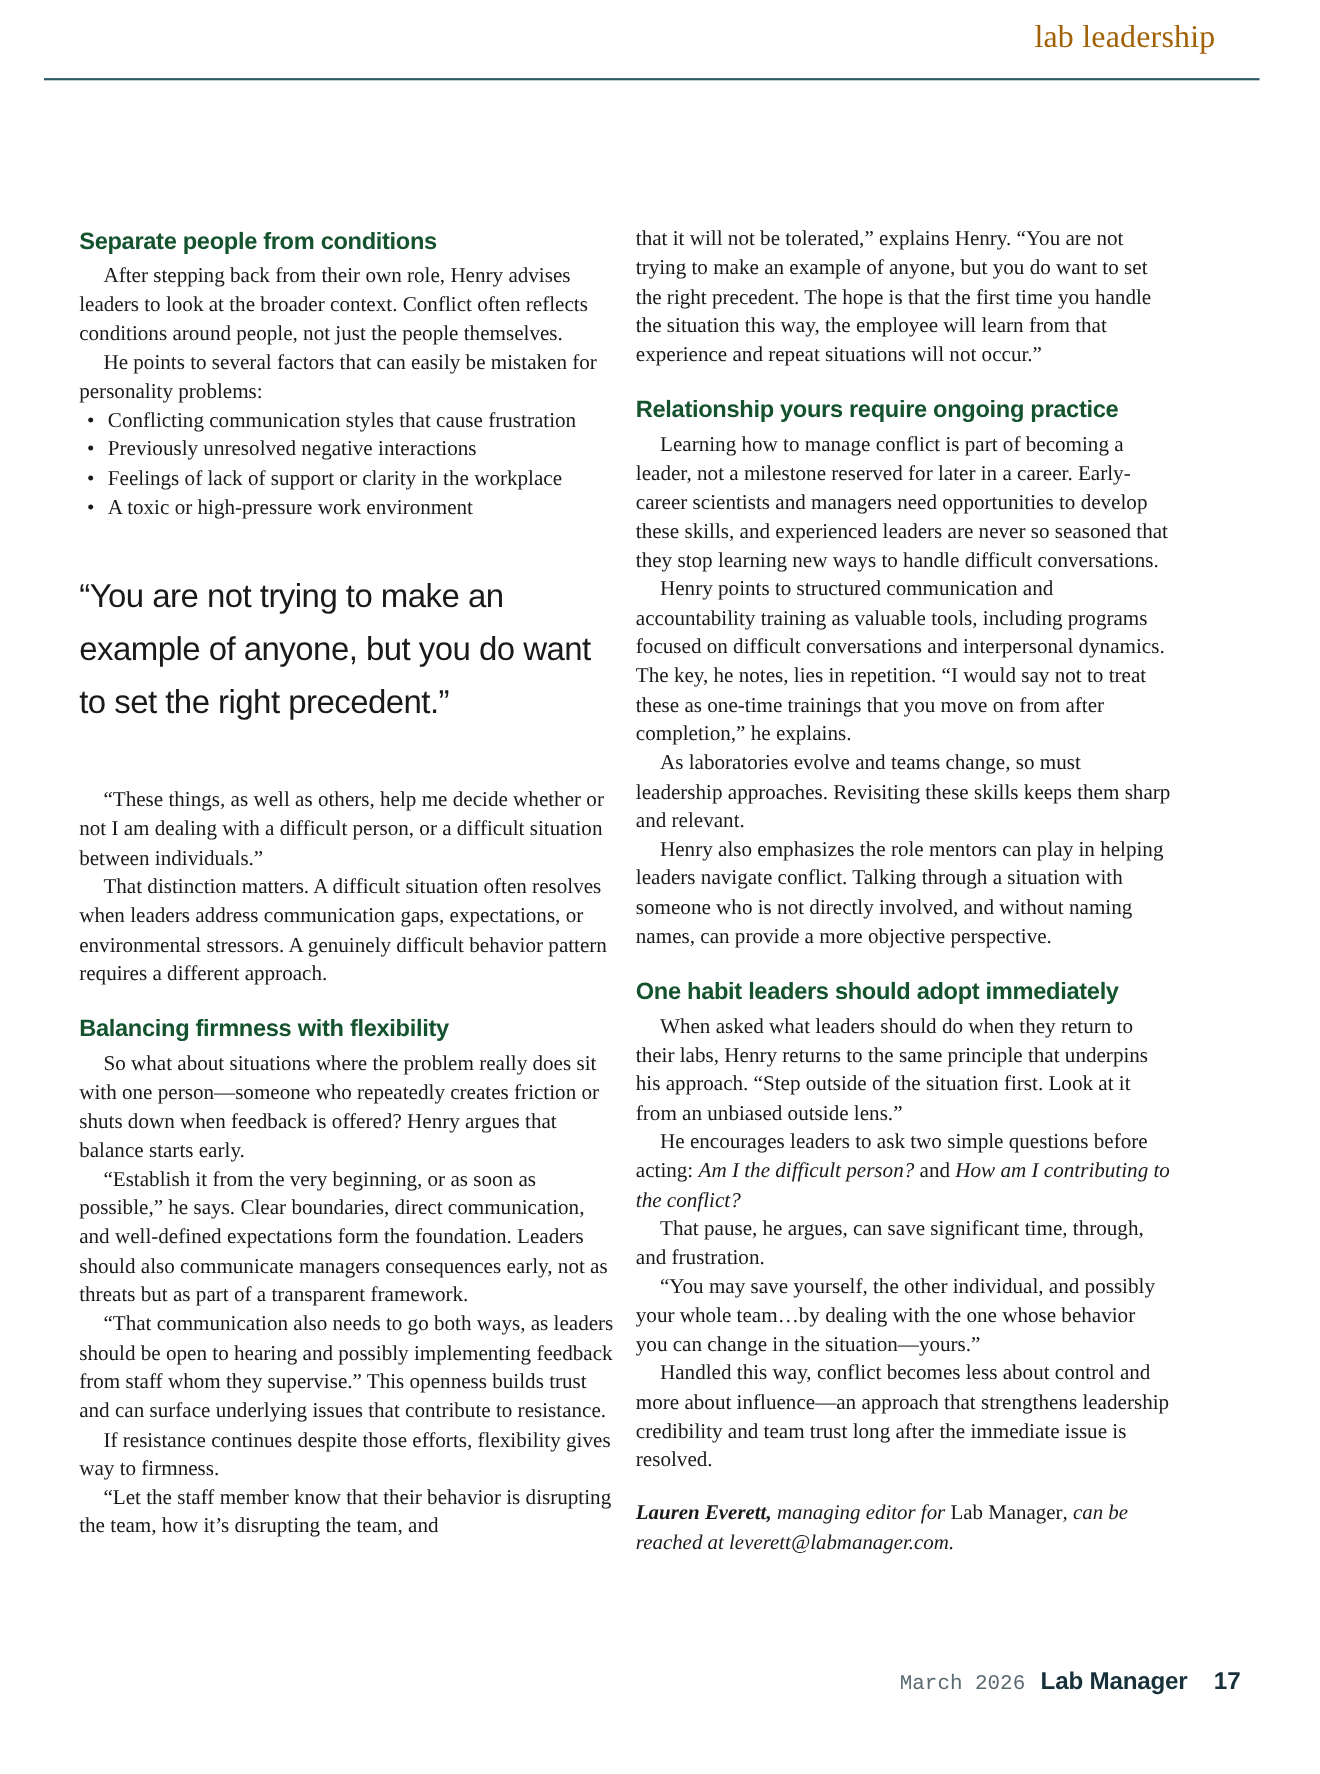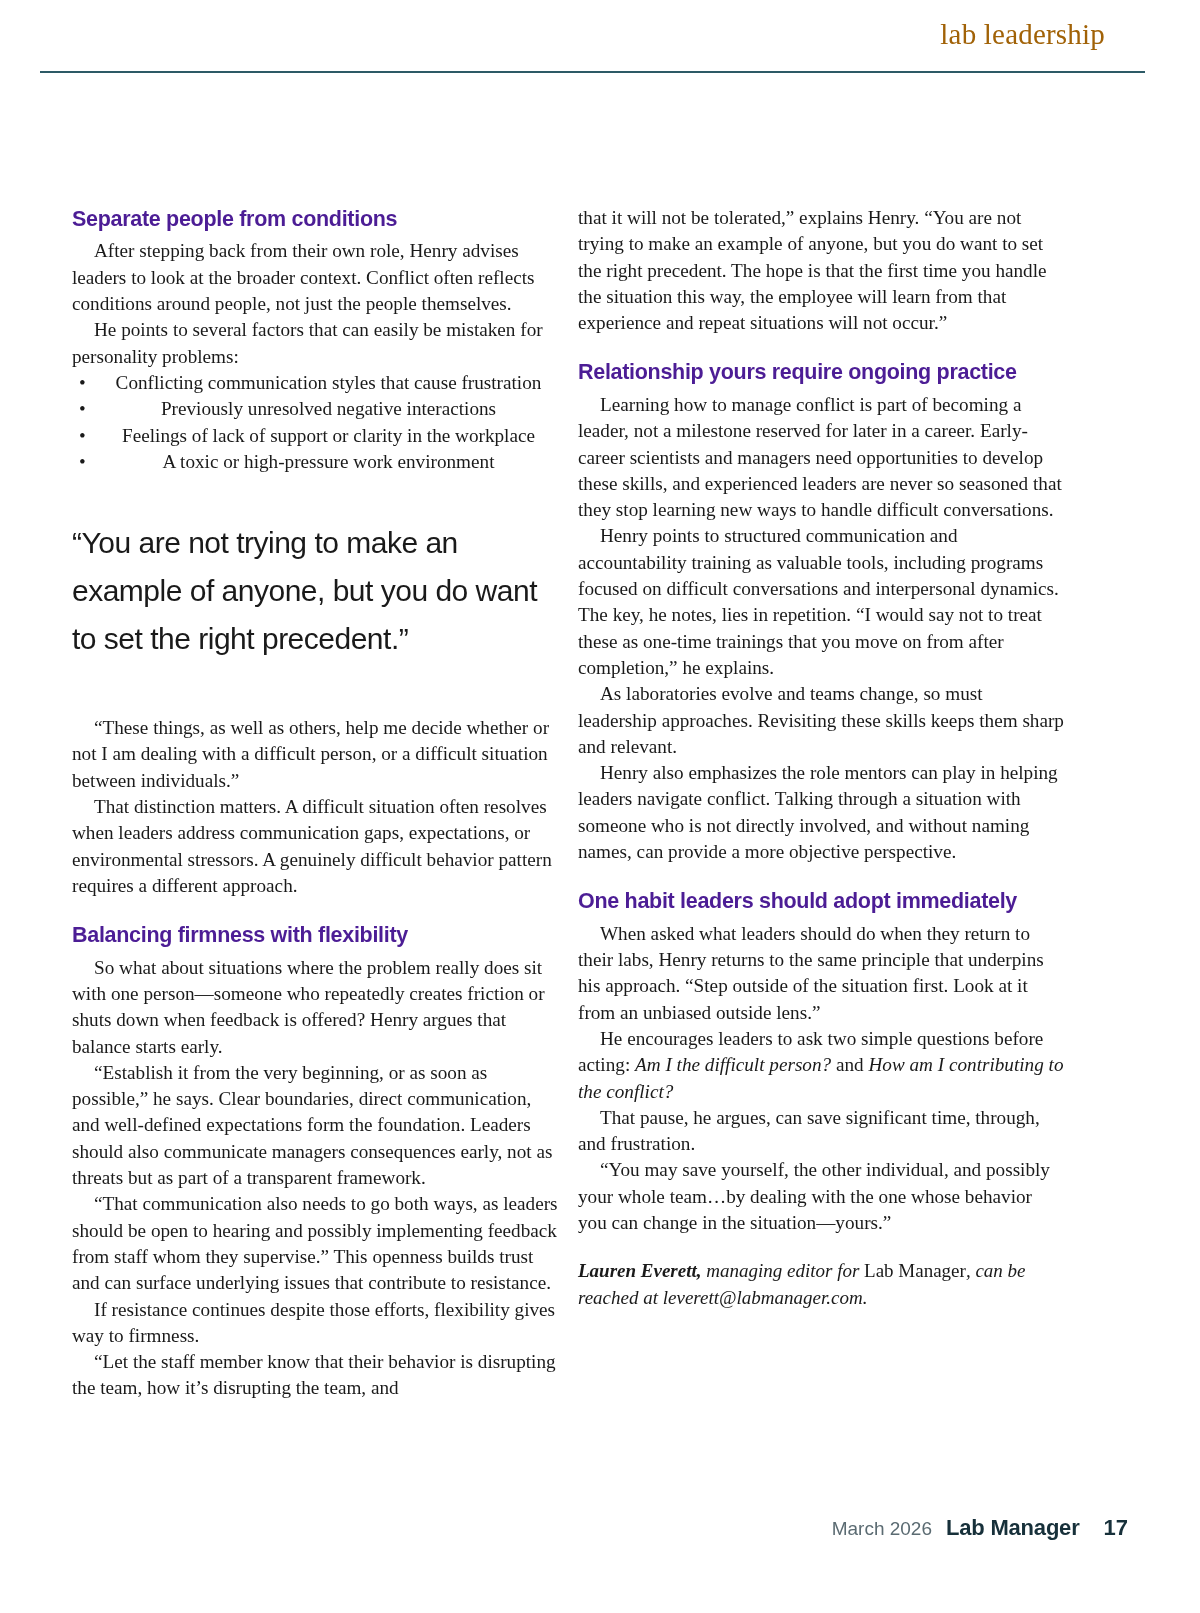--- a/index.html
+++ b/index.html
@@ -56,21 +56,21 @@
     line-height: 1.37;
     text-align: left;
   }
   .col-left { left: 72px; }
   .col-right { left: 578px; }
 
   h2.sec {
     font-family: "Liberation Sans", sans-serif;
     font-weight: bold;
     font-size: 21.5px;
-    color: #4c1d95;
+    color: #14532d;
     margin: 0 0 4px 0;
     letter-spacing: -0.3px;
   }
   h2.sec.spaced { margin-top: 22px; }
 
   p.body {
     margin: 0;
     text-indent: 22px;
     hyphens: auto;
   }
@@ -78,21 +78,20 @@
 
   ul.bullets {
     margin: 0;
     padding: 0 0 0 26px;
     list-style: none;
   }
   ul.bullets li {
     position: relative;
     margin: 0;
     padding: 0;
-    text-align: center;
   }
   ul.bullets li::before {
     content: "•";
     position: absolute;
     left: -19px;
     top: 0;
   }
 
   
   .pullquote {
@@ -120,21 +119,21 @@
   
   .footer {
     position: absolute;
     right: 72px;
     bottom: 72px;
     display: flex;
     align-items: baseline;
     gap: 14px;
   }
   .footer-date {
-    font-family: Liberation Sans, sans-serif;
+    font-family: Liberation Mono, monospace;
     font-size: 19px;
     color: #5b6b72;
     text-align: right;
   }
   .footer-brand {
     font-family: "Liberation Sans", sans-serif;
     font-weight: bold;
     font-size: 22px;
     color: #17303a;
     letter-spacing: -0.2px;
@@ -193,20 +192,21 @@
     <p class="body">As laboratories evolve and teams change, so must leadership approaches. Revisiting these skills keeps them sharp and relevant.</p>
     <p class="body">Henry also emphasizes the role mentors can play in helping leaders navigate conflict. Talking through a situation with someone who is not directly involved, and without naming names, can provide a more objective perspective.</p>
 
     <h2 class="sec spaced">One habit leaders should adopt immediately</h2>
     <p class="body">When asked what leaders should do when they return to their labs, Henry returns to the same principle that underpins his approach. “Step outside of the situation first. Look at it from an unbiased outside lens.”</p>
 
     <p class="body"><span>He encourages leaders to ask two simple questions before acting: </span><em class="it">Am I the difficult person?</em><span> and </span><em class="it">How am I contributing to the conflict?</em></p>
 
     <p class="body">That pause, he argues, can save significant time, through, and frustration.</p>
     <p class="body">“You may save yourself, the other individual, and possibly your whole team…by dealing with the one whose behavior you can change in the situation—yours.”</p>
+    <p class="body">Handled this way, conflict becomes less about control and more about influence—an approach that strengthens leadership credibility and team trust long after the immediate issue is resolved.</p>
 
     <p class="byline"><b>Lauren Everett,</b><span> managing editor for </span><span class="roman">Lab Manager</span><span>, can be reached at leverett@labmanager.com.</span></p>
   </div>
 
   <div class="footer">
     <span class="footer-date">March 2026</span>
     <span class="footer-brand">Lab Manager</span>
     <span class="footer-page">17</span>
   </div>
 

